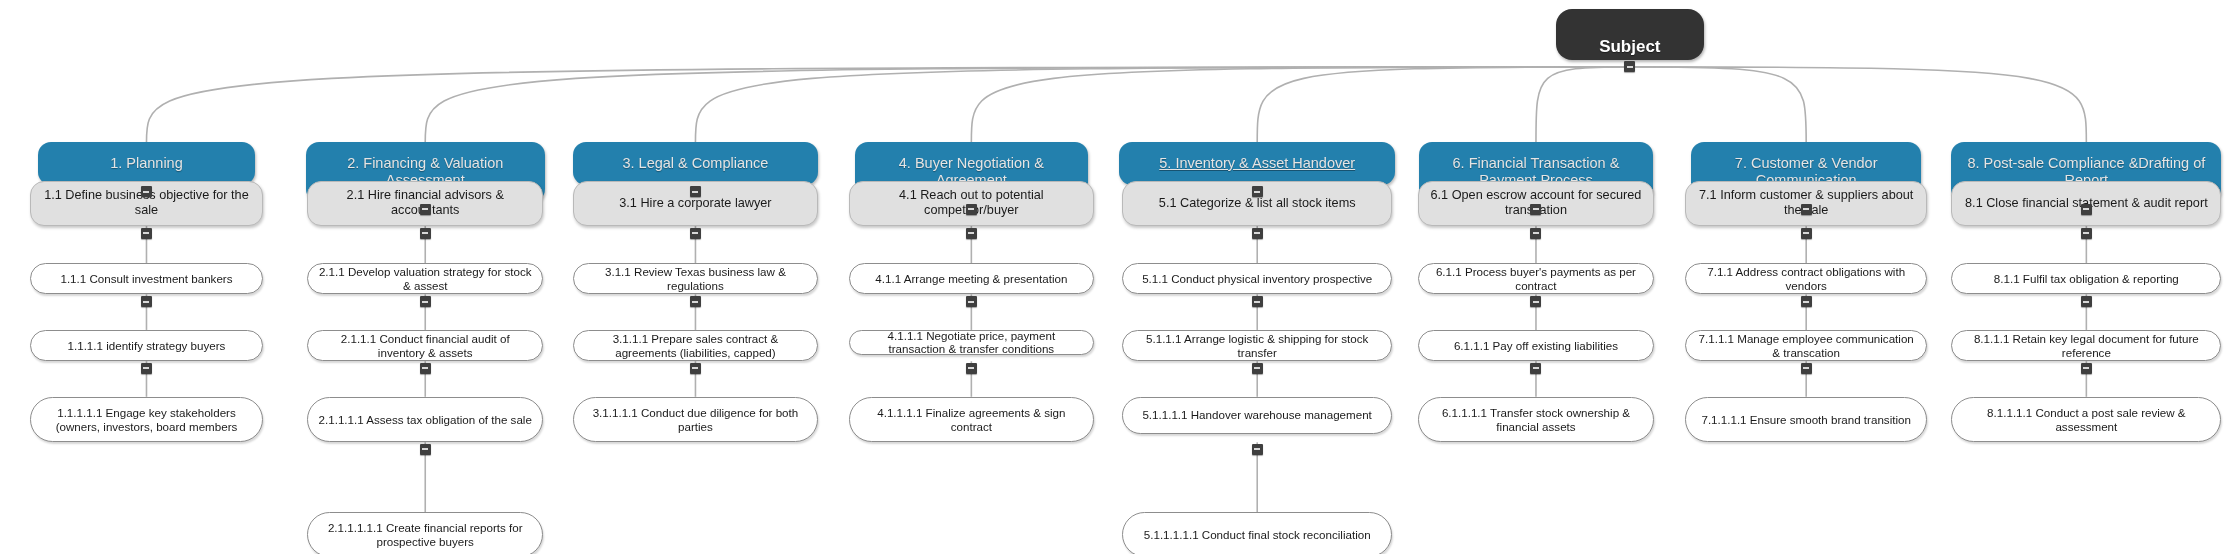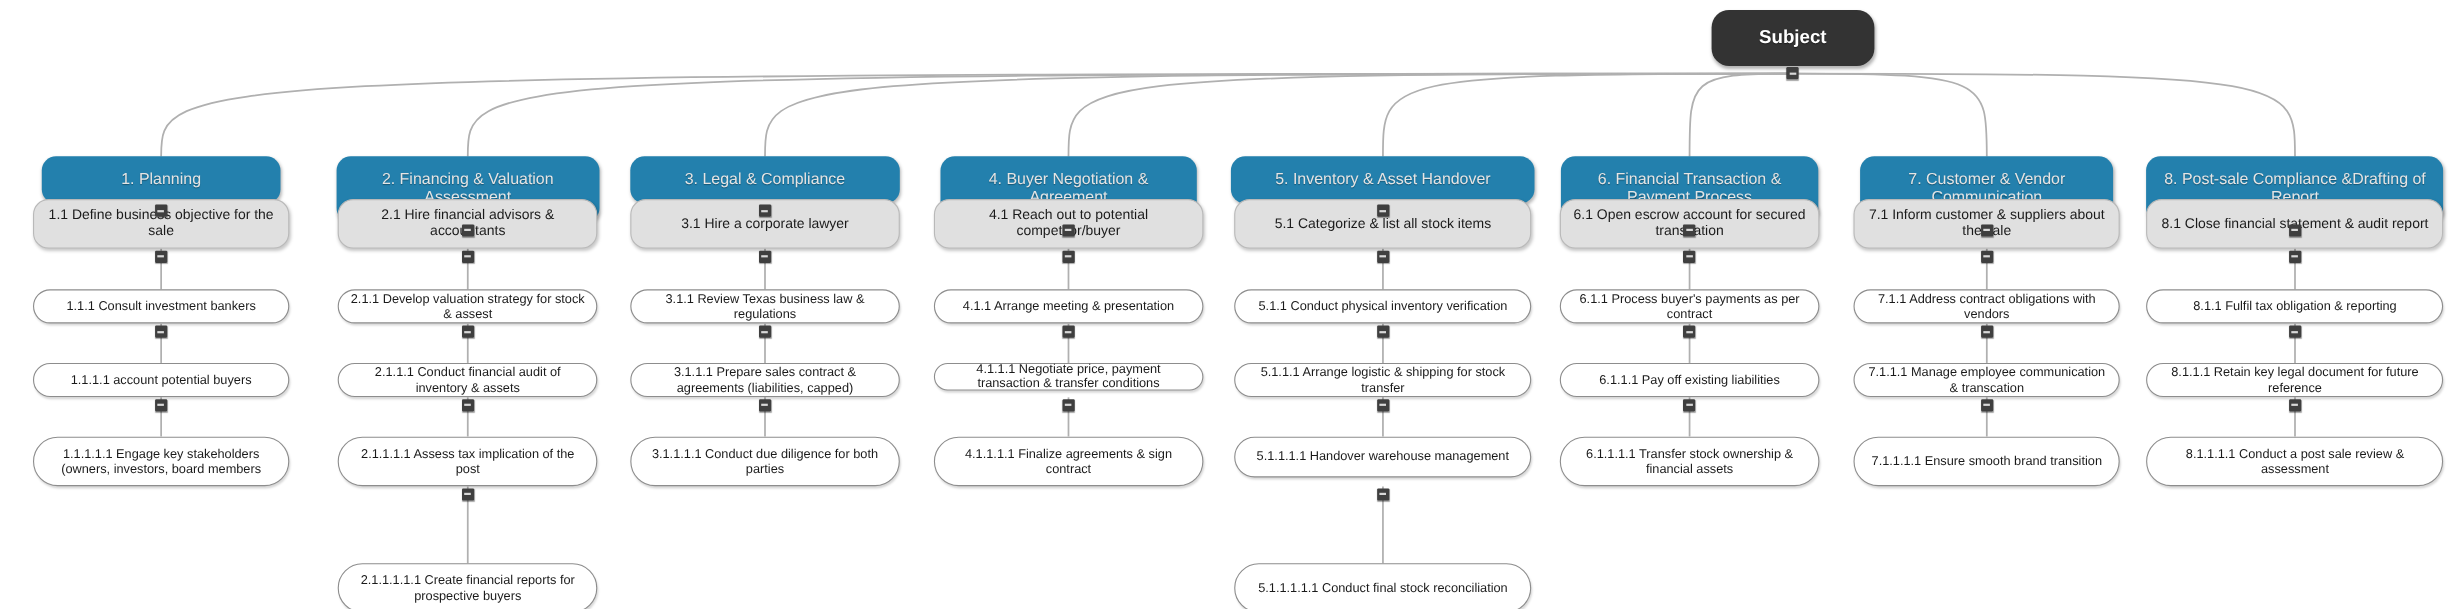--- a/index.html
+++ b/index.html
@@ -154,38 +154,38 @@
       <path d="M 1806.186224489796 294.3941326530612 L 1806.186224489796 329.94897959183675" fill="none" stroke="#b0b0b0" stroke-width="1.6"></path>
       <path d="M 1806.186224489796 361.23724489795916 L 1806.186224489796 396.7920918367347" fill="none" stroke="#b0b0b0" stroke-width="1.6"></path>
       <path d="M 1629.8341836734694 66.84311224489795 C 2086.358418367347 66.84311224489795, 2086.358418367347 72.53188775510203, 2086.358418367347 142.21938775510205" fill="none" stroke="#b0b0b0" stroke-width="1.6"></path>
       <path d="M 2086.358418367347 201.95153061224488 L 2086.358418367347 180.61862244897958" fill="none" stroke="#b0b0b0" stroke-width="1.6"></path>
       <path d="M 2086.358418367347 226.12882653061223 L 2086.358418367347 263.10586734693874" fill="none" stroke="#b0b0b0" stroke-width="1.6"></path>
       <path d="M 2086.358418367347 294.3941326530612 L 2086.358418367347 329.94897959183675" fill="none" stroke="#b0b0b0" stroke-width="1.6"></path>
       <path d="M 2086.358418367347 361.23724489795916 L 2086.358418367347 396.7920918367347" fill="none" stroke="#b0b0b0" stroke-width="1.6"></path>
     </svg>
 
   <div id="nodes">
-      <div class="node root" style="left: 1555.88px; top: 8.53316px; width: 147.908px; height: 51.199px;">
+      <div class="node root" style="left: 1555.88px; top: 8.53316px; width: 147.908px; height: 51.199px; align-items: flex-end;">
         <span>Subject</span>
       </div>
       <div class="handle" style="left: 1624.33px; top: 61.3431px;"></div>
       <div class="node lvl1" style="left: 38.3992px; top: 142.219px; width: 216.173px; height: 42.6658px;">
         <span>1.  Planning</span>
       </div>
       <div class="handle" style="left: 140.986px; top: 186.496px;"></div>
       <div class="node lvl2" style="left: 29.8661px; top: 180.619px; width: 233.24px; height: 45.5102px;">
         <span>1.1  Define business objective for the sale</span>
       </div>
       <div class="handle" style="left: 140.986px; top: 227.74px;"></div>
       <div class="node lvlN" style="left: 29.8661px; top: 263.106px; width: 233.24px; height: 31.2883px;">
         <span>1.1.1  Consult investment bankers</span>
       </div>
       <div class="handle" style="left: 140.986px; top: 296.005px;"></div>
       <div class="node lvlN" style="left: 29.8661px; top: 329.949px; width: 233.24px; height: 31.2883px;">
-        <span>1.1.1.1  account potential buyers</span>
+        <span>1.1.1.1  identify strategy buyers</span>
       </div>
       <div class="handle" style="left: 140.986px; top: 362.848px;"></div>
       <div class="node lvlN" style="left: 29.8661px; top: 396.792px; width: 233.24px; height: 45.5102px;">
         <span>1.1.1.1.1  Engage key stakeholders (owners, investors, board members</span>
       </div>
       <div class="node lvl1" style="left: 305.772px; top: 142.219px; width: 238.929px; height: 59.7321px;">
         <span>2.     Financing &amp; Valuation Assessment</span>
       </div>
       <div class="handle" style="left: 419.736px; top: 203.562px;"></div>
       <div class="node lvl2" style="left: 307.194px; top: 180.619px; width: 236.084px; height: 45.5102px;">
@@ -194,21 +194,21 @@
       <div class="handle" style="left: 419.736px; top: 227.74px;"></div>
       <div class="node lvlN" style="left: 307.194px; top: 263.106px; width: 236.084px; height: 31.2883px;">
         <span>2.1.1  Develop valuation strategy for stock &amp; assest</span>
       </div>
       <div class="handle" style="left: 419.736px; top: 296.005px;"></div>
       <div class="node lvlN" style="left: 307.194px; top: 329.949px; width: 236.084px; height: 31.2883px;">
         <span>2.1.1.1  Conduct financial audit of inventory &amp; assets</span>
       </div>
       <div class="handle" style="left: 419.736px; top: 362.848px;"></div>
       <div class="node lvlN" style="left: 307.194px; top: 396.792px; width: 236.084px; height: 45.5102px;">
-        <span>2.1.1.1.1  Assess tax implication of the post</span>
+        <span>2.1.1.1.1  Assess tax obligation of the sale</span>
       </div>
       <div class="handle" style="left: 419.736px; top: 443.913px;"></div>
       <div class="node lvlN" style="left: 307.194px; top: 511.99px; width: 236.084px; height: 45.5102px;">
         <span>2.1.1.1.1.1  Create financial reports for prospective buyers</span>
       </div>
       <div class="node lvl1" style="left: 573.144px; top: 142.219px; width: 244.617px; height: 42.6658px; text-align: right;">
         <span>3. Legal &amp; Compliance</span>
       </div>
       <div class="handle" style="left: 689.953px; top: 186.496px;"></div>
       <div class="node lvl2" style="left: 573.144px; top: 180.619px; width: 244.617px; height: 45.5102px;">
@@ -238,30 +238,30 @@
         <span>4.1.1  Arrange meeting &amp; presentation</span>
       </div>
       <div class="handle" style="left: 965.858px; top: 296.005px;"></div>
       <div class="node lvlN" style="left: 849.05px; top: 329.949px; width: 244.617px; height: 25px;">
         <span>4.1.1.1  Negotiate price, payment transaction &amp; transfer conditions</span>
       </div>
       <div class="handle" style="left: 965.858px; top: 362.848px;"></div>
       <div class="node lvlN" style="left: 849.05px; top: 396.792px; width: 244.617px; height: 45.5102px;">
         <span>4.1.1.1.1  Finalize agreements &amp; sign contract</span>
       </div>
-      <div class="node lvl1" style="left: 1119.27px; top: 142.219px; width: 275.906px; height: 42.6658px;">
+      <div class="node lvl1" style="left: 1119.27px; top: 142.219px; width: 275.906px; height: 42.6658px; text-decoration: underline;">
         <span>5. Inventory &amp; Asset Handover</span>
       </div>
       <div class="handle" style="left: 1251.72px; top: 186.496px;"></div>
       <div class="node lvl2" style="left: 1122.11px; top: 180.619px; width: 270.217px; height: 45.5102px;">
         <span>5.1  Categorize &amp; list all stock items</span>
       </div>
       <div class="handle" style="left: 1251.72px; top: 227.74px;"></div>
       <div class="node lvlN" style="left: 1122.11px; top: 263.106px; width: 270.217px; height: 31.2883px;">
-        <span>5.1.1  Conduct physical inventory verification</span>
+        <span>5.1.1  Conduct physical inventory prospective</span>
       </div>
       <div class="handle" style="left: 1251.72px; top: 296.005px;"></div>
       <div class="node lvlN" style="left: 1122.11px; top: 329.949px; width: 270.217px; height: 31.2883px;">
         <span>5.1.1.1      Arrange logistic &amp; shipping for stock transfer</span>
       </div>
       <div class="handle" style="left: 1251.72px; top: 362.848px;"></div>
       <div class="node lvlN" style="left: 1122px; top: 396.792px; width: 270.217px; height: 37px;">
         <span>5.1.1.1.1  Handover warehouse management</span>
       </div>
       <div class="handle" style="left: 1251.72px; top: 443.913px;"></div>

